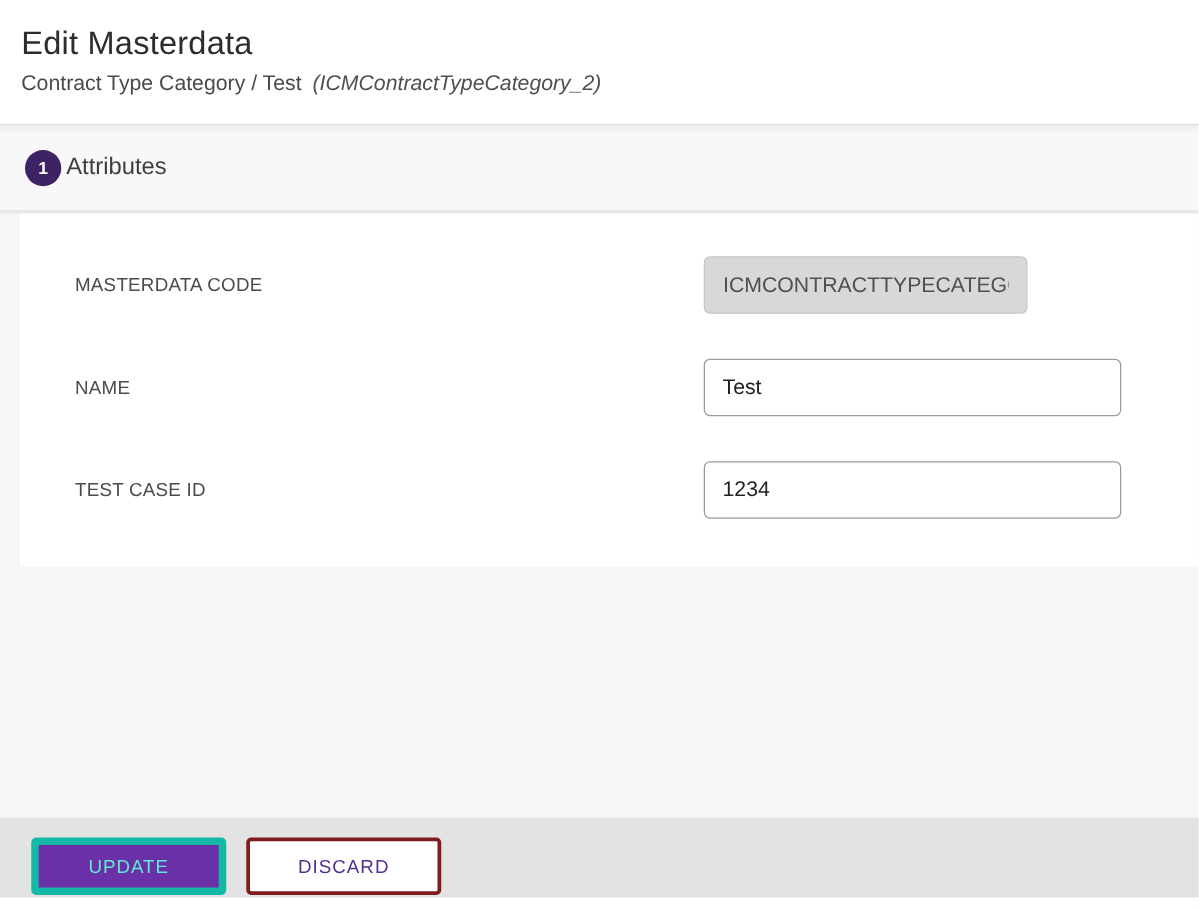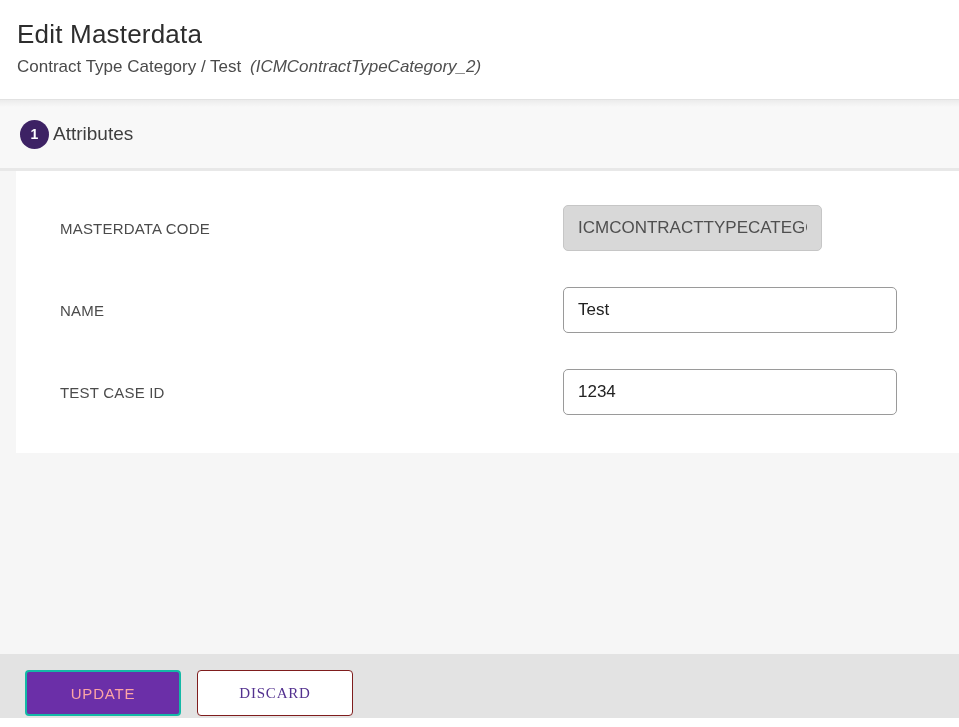--- a/index.html
+++ b/index.html
@@ -111,28 +111,27 @@
     width: 156px; height: 46px;
     border-radius: 4px;
     font-family: "Liberation Sans", sans-serif;
     font-size: 15px;
     letter-spacing: 0.8px;
     cursor: pointer;
     display: flex; align-items: center; justify-content: center;
   }
   .btn-primary {
     background: #6b2fa8;
-    border: 2px solid #14b8a6;
-    color: #fca5a5;
+    border: 6px solid #14b8a6;
+    color: #5eead4;
   }
   .btn-outline {
     background: #ffffff;
-    border: 1px solid #7f1d1d;
+    border: 3px solid #7f1d1d;
     color: #53318f;
-    font-family: Liberation Serif, serif;
   }
   .bottom-strip { height: 6px; background: #ffffff; }
 </style>
 </head>
 <body>
 
 <div class="page">
 
   <div class="header">
     <div class="title">Edit Masterdata</div>

